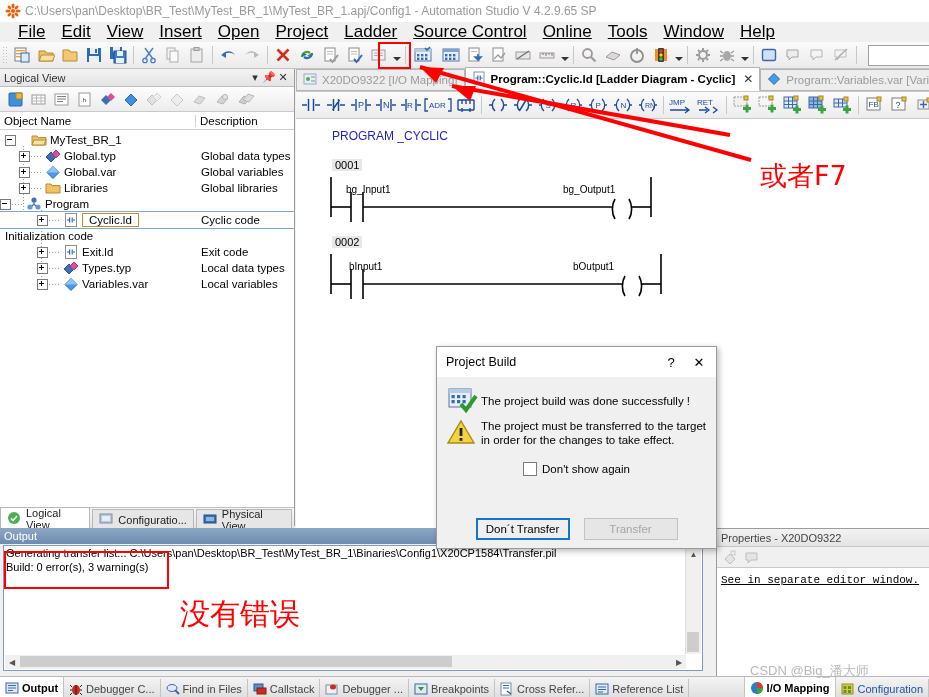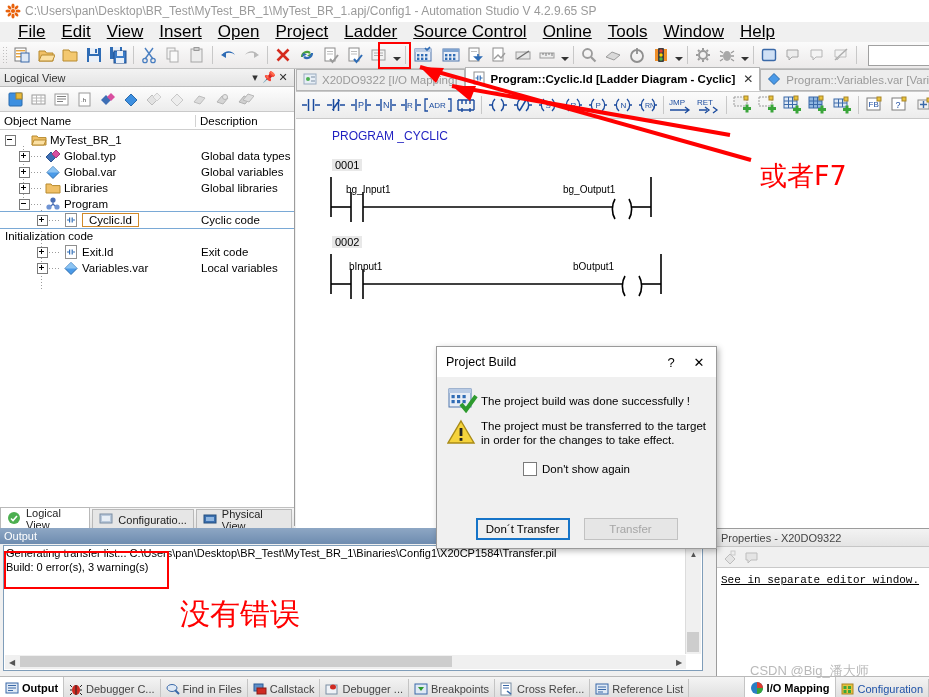--- a/index.html
+++ b/index.html
@@ -579,21 +579,21 @@
             <svg width="16" height="16" viewBox="0 0 16 16">
                 <path d="M1 4h5l1.3 1.6H15V13H1z" fill="#f0c067" stroke="#b78a2e"></path>
               </svg>
           </span>
           <span>Libraries</span>
         </span>
         <span class="tdesc">Global libraries</span>
       </div>
 
       <div class="trow">
-        <span class="tname" style="padding-left:19px;">
+        <span class="tname" style="">
           <span class="expander"></span>
           <span class="dots"></span>
           <span class="ico">
             <svg width="16" height="16" viewBox="0 0 16 16">
                 <circle cx="8" cy="4" r="2.6" fill="#4a6fb5"></circle>
                 <circle cx="4" cy="11" r="2.6" fill="#6f94d4"></circle>
                 <circle cx="12" cy="11" r="2.6" fill="#6f94d4"></circle>
                 <path d="M8 6v3M6 10l2-2M10 10L8 8" stroke="#4a6fb5" stroke-width="1.2"></path>
               </svg>
           </span>
@@ -633,20 +633,34 @@
                 <g stroke="#2f6cb5" stroke-width="1.2">
                   <path d="M4 8h2M10 8h2M6.6 5.5v5M9.2 5.5v5"></path>
                 </g>
               </svg>
           </span>
           <span>Exit.ld</span>
         </span>
         <span class="tdesc">Exit code</span>
       </div>
 
+      <div class="trow">
+        <span class="tname" style="padding-left:37px;">
+          <span class="expander plus"></span>
+          <span class="dots"></span>
+          <span class="ico">
+            <svg width="16" height="16" viewBox="0 0 16 16">
+                <path d="M1 9l5-5 5 5-5 5z" fill="#3e6fb5" stroke="#2a5490"></path>
+                <path d="M7 6l4-4 4 4-4 4z" fill="#d94fa0" stroke="#a63a79"></path>
+              </svg>
+          </span>
+          <span>Types.typ</span>
+        </span>
+        <span class="tdesc">Local data types</span>
+      </div>
 
       <div class="trow">
         <span class="tname" style="padding-left:37px;">
           <span class="expander plus"></span>
           <span class="dots"></span>
           <span class="ico">
             <svg width="16" height="16" viewBox="0 0 16 16">
                 <path d="M2 8.5l6-6 6 6-6 6z" fill="#4a9ae8" stroke="#2a6bad"></path>
                 <path d="M2 8.5l6-6 6 6z" fill="#8dc4f2"></path>
               </svg>

